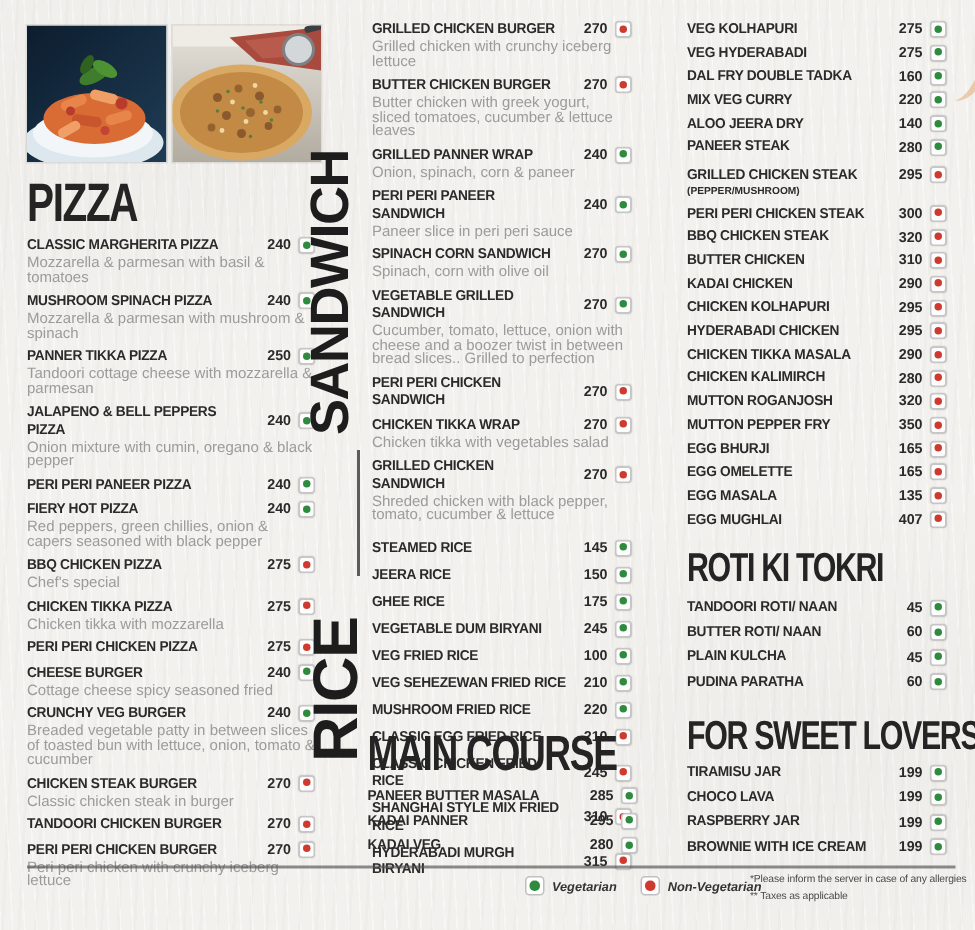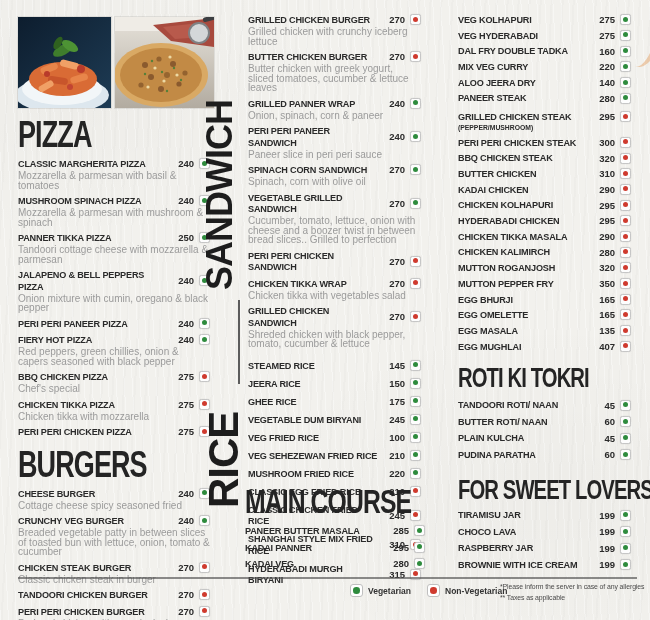--- a/index.html
+++ b/index.html
@@ -67,21 +67,21 @@
   #left-col .h-burgers{margin-top:5px;}
   #left-col .heading-wrap{margin-bottom:6px;}
   #right-col .h-roti{margin-top:8px;margin-bottom:7px;}
   #right-col .h-sweet{margin-top:11px;margin-bottom:5px;}
   #main-course-sec .h-main{margin-bottom:7px;}
 
   
   #footer-divider{position:absolute;left:18px;top:577px;width:619px;height:1.5px;background:rgba(80,80,80,.65);}
   #legend{position:absolute;left:350px;top:584px;display:flex;gap:16px;align-items:center;
           font-size:8.5px;font-weight:bold;color:#333;}
-  .legend-entry{display:flex;align-items:center;gap:5px;}
+  .legend-entry{display:flex;align-items:center;gap:5px;font-style:italic;}
   .legend-badge{width:11px;height:11px;border:1px solid #c0c0c0;background:#fff;border-radius:3px;position:relative;flex:none;}
   .legend-badge::after{content:"";position:absolute;left:2.2px;top:2.2px;width:6.6px;height:6.6px;border-radius:50%;}
   .legend-badge.veg::after{background:var(--veg);}
   .legend-badge.nonveg::after{background:var(--nonveg);}
   #notes{position:absolute;left:500px;top:581px;width:150px;font-size:6.9px;color:#4a4a4a;line-height:11px;letter-spacing:-0.1px;}
 </style>
 </head>
 <body>
 
 <div id="photos">
@@ -224,21 +224,20 @@
   </div>
       <div class="item">
     <div class="row">
       <span class="iname">PERI PERI CHICKEN PIZZA</span>
       <span class="price">275</span>
       <span class="diet nonveg"></span>
     </div>
 
   </div>
     </div>
-  <div class="heading-wrap"><span class="h1 h-burgers">BURGERS</span></div>
   <div class="list">
       <div class="item">
     <div class="row">
       <span class="iname">CHEESE BURGER</span>
       <span class="price">240</span>
       <span class="diet veg"></span>
     </div>
 
     <div class="desc">Cottage cheese spicy seasoned fried</div>
   </div>

